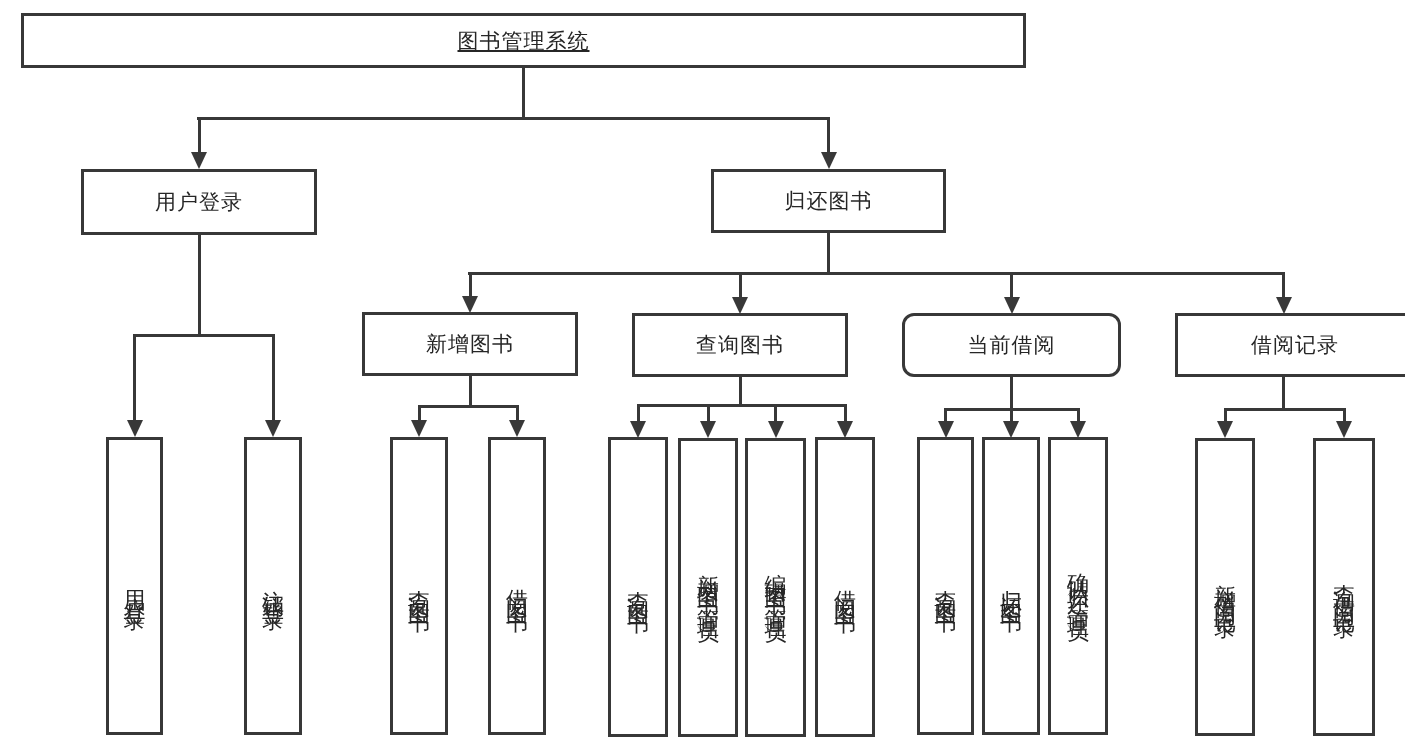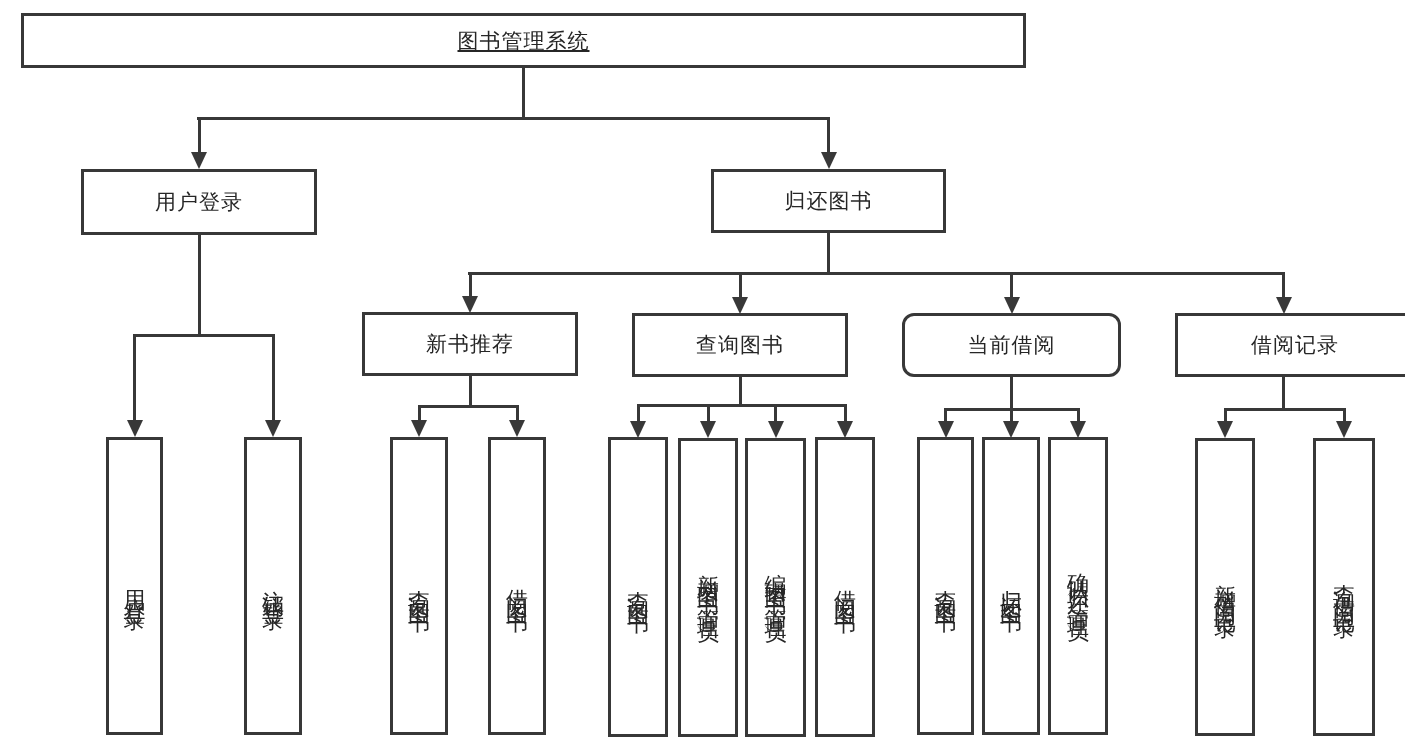--- a/index.html
+++ b/index.html
@@ -116,21 +116,21 @@
     <div class="arr" style="left:462px; top:296px;"></div>
     <div class="line" style="left:738.5px; top:272px; width:3px; height:26px;"></div>
     <div class="arr" style="left:732px; top:297px;"></div>
     <div class="line" style="left:1010px; top:272px; width:3px; height:26px;"></div>
     <div class="arr" style="left:1003.5px; top:297px;"></div>
     <div class="line" style="left:1282px; top:272px; width:3px; height:26px;"></div>
     <div class="arr" style="left:1275.5px; top:297px;"></div>
   </div>
 
   <div class="hbox" style="left:362px; top:312px; width:216px; height:64px;">
-    <span>新书推荐</span>
+    <span>新增图书</span>
   </div>
 
   <div class="hbox" style="left:632px; top:313px; width:216px; height:64px;">
     <span>查询图书</span>
   </div>
 
   <div class="hbox" style="left:902px; top:313px; width:219px; height:64px;border-radius:12px;">
     <span>当前借阅</span>
   </div>
 

